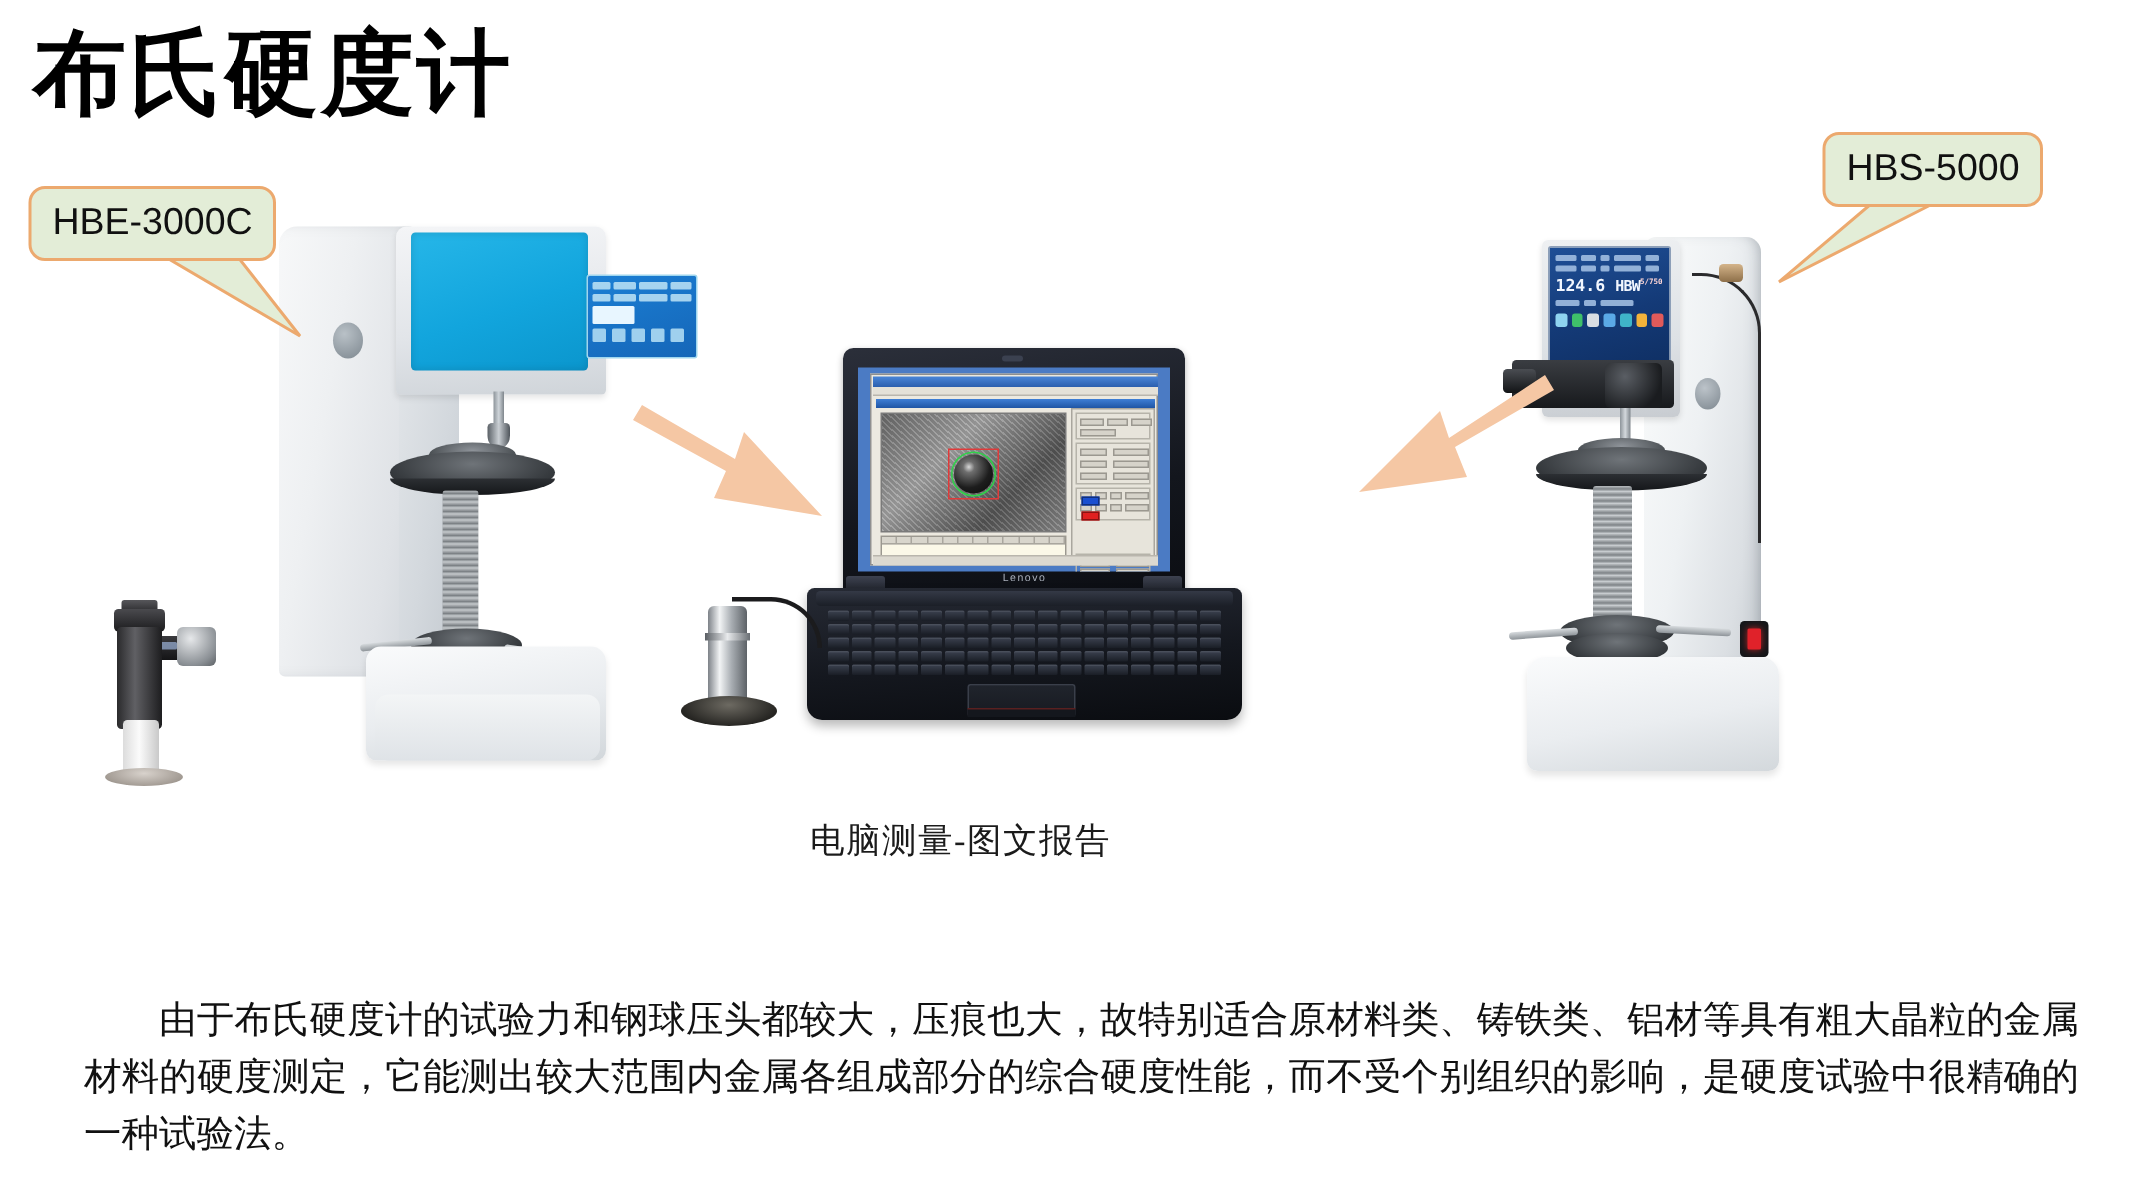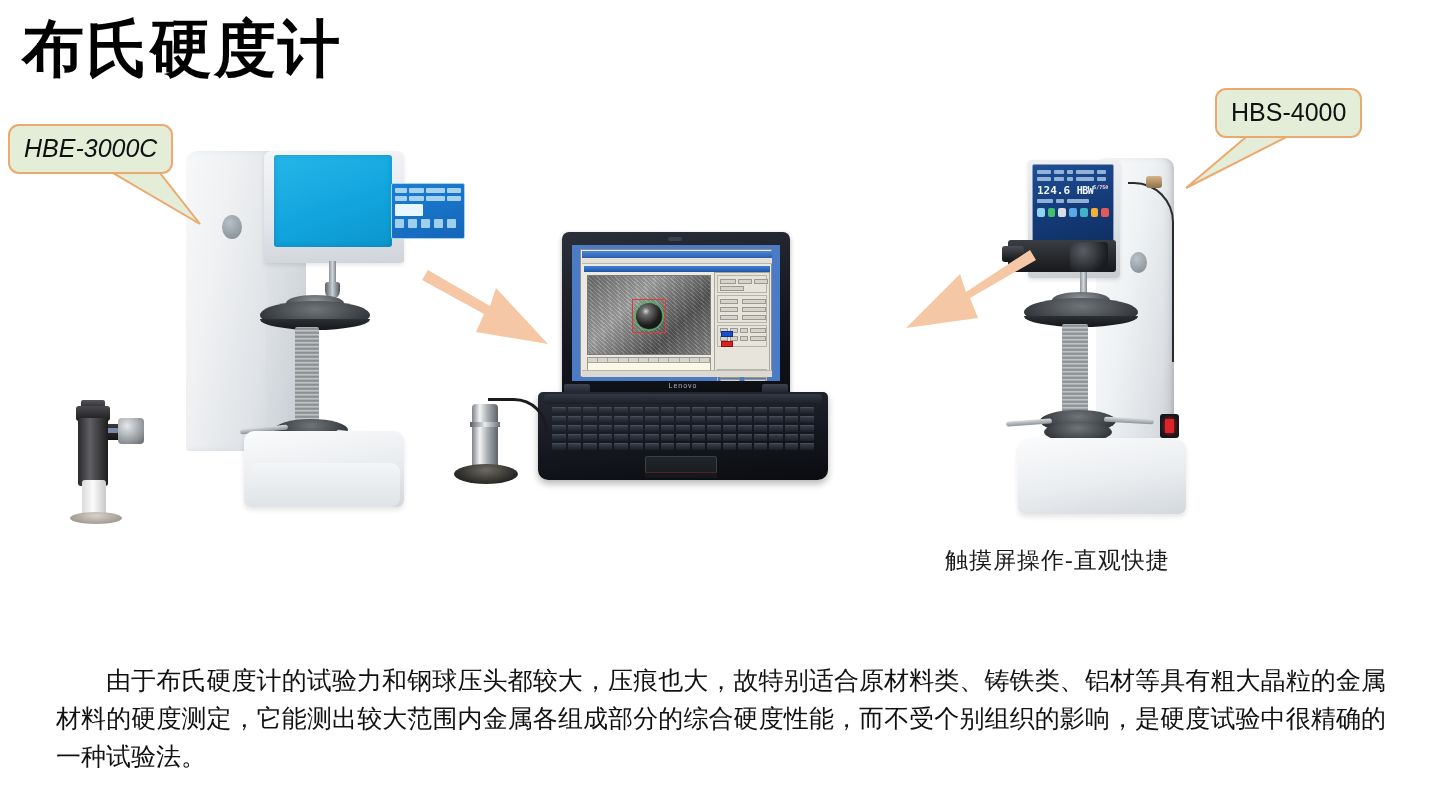--- a/index.html
+++ b/index.html
@@ -25,21 +25,21 @@
     background: #E3EDD7;
     border: 2px solid #ECA96E;
     border-radius: 11px;
     color: #111;
     font-size: 25px;
     line-height: 1;
     padding: 10px 14px 11px 14px;
     white-space: nowrap;
     z-index: 8;
   }
-  .callout-hbe { left: 8px; top: 124px; font-style: italic; }
+  .callout-hbe { left: 19px; top: 124px; }
   .callout-hbs { left: 1215px; top: 88px; }
   .callout-tail { position: absolute; overflow: visible; z-index: 7; }
 
   
   .arrow { position: absolute; z-index: 6; }
 
   
   .caption {
     position: absolute;
     font-family: "Liberation Serif", "DejaVu Serif", serif;
@@ -686,20 +686,20 @@
     <polygon points="0,2 48,0 92,56" fill="#E3EDD7" stroke="#ECA96E" stroke-width="2"></polygon>
   </svg>
   <div class="callout callout-hbe">
     <span>HBE-3000C</span>
   </div>
 
   <svg class="callout-tail" style="left:1186px; top:128px;" width="120" height="80" viewBox="0 0 120 80">
     <polygon points="118,0 66,4 0,60" fill="#E3EDD7" stroke="#ECA96E" stroke-width="2"></polygon>
   </svg>
   <div class="callout callout-hbs">
-    <span>HBS-4000</span>
+    <span>HBS-5000</span>
   </div>
 
-  <div class="caption cap3">触摸屏操作-直观快捷</div>
+  <div class="caption cap2">电脑测量-图文报告</div>
 
   <div class="body-text">由于布氏硬度计的试验力和钢球压头都较大，压痕也大，故特别适合原材料类、铸铁类、铝材等具有粗大晶粒的金属材料的硬度测定，它能测出较大范围内金属各组成部分的综合硬度性能，而不受个别组织的影响，是硬度试验中很精确的一种试验法。</div>
 
 </div>
 
 </body></html>

